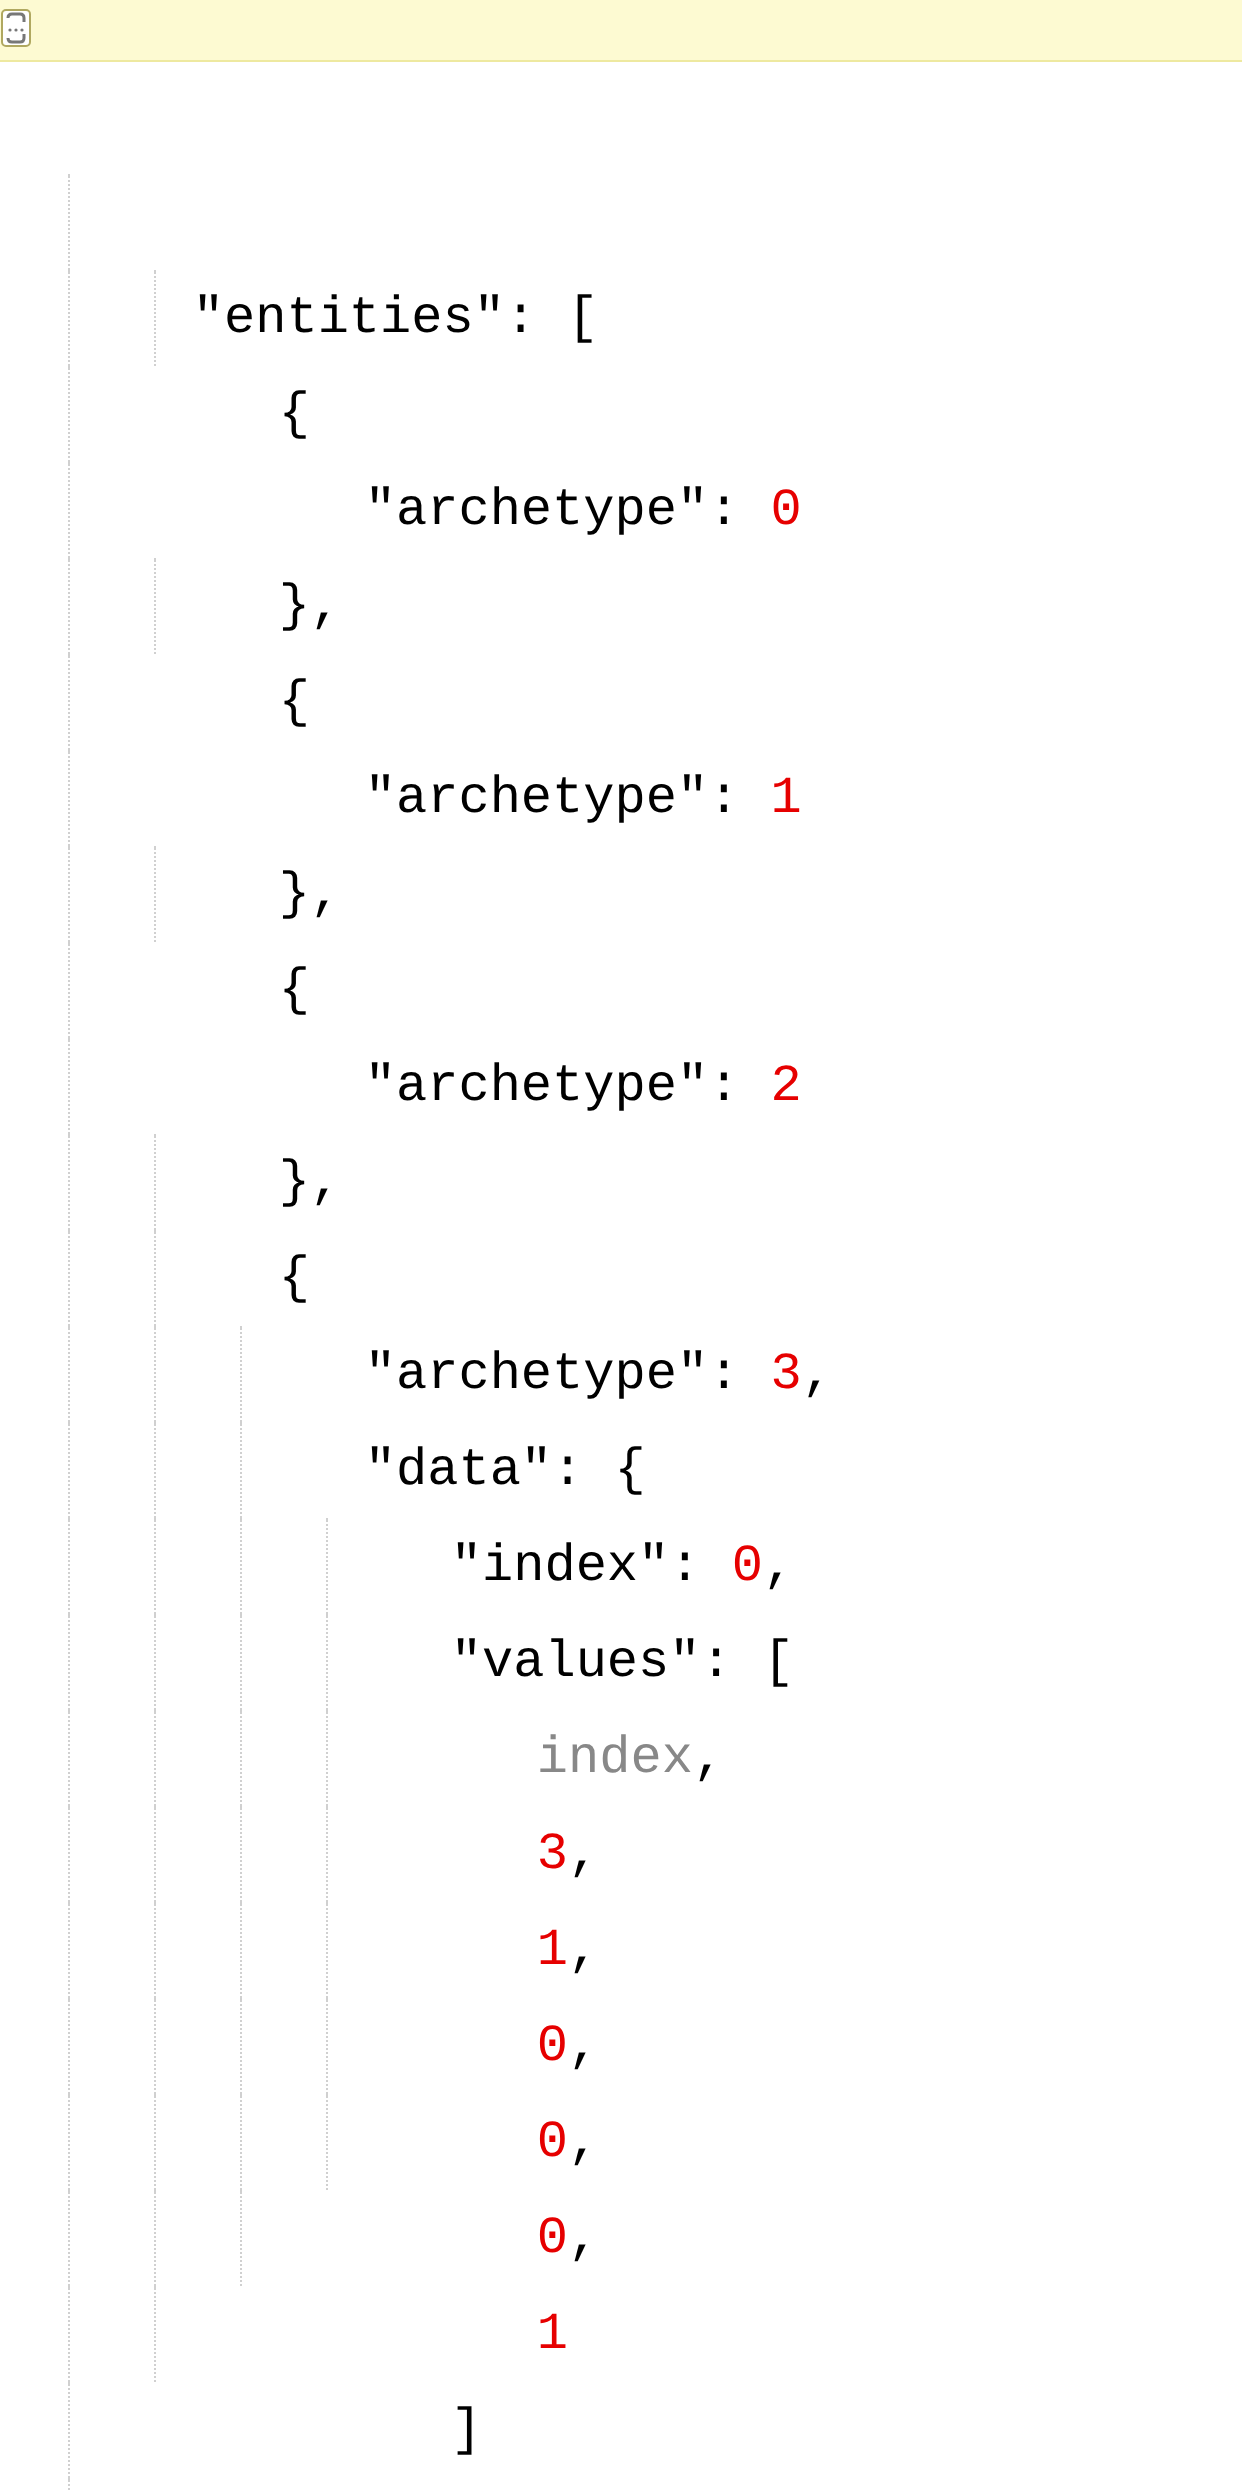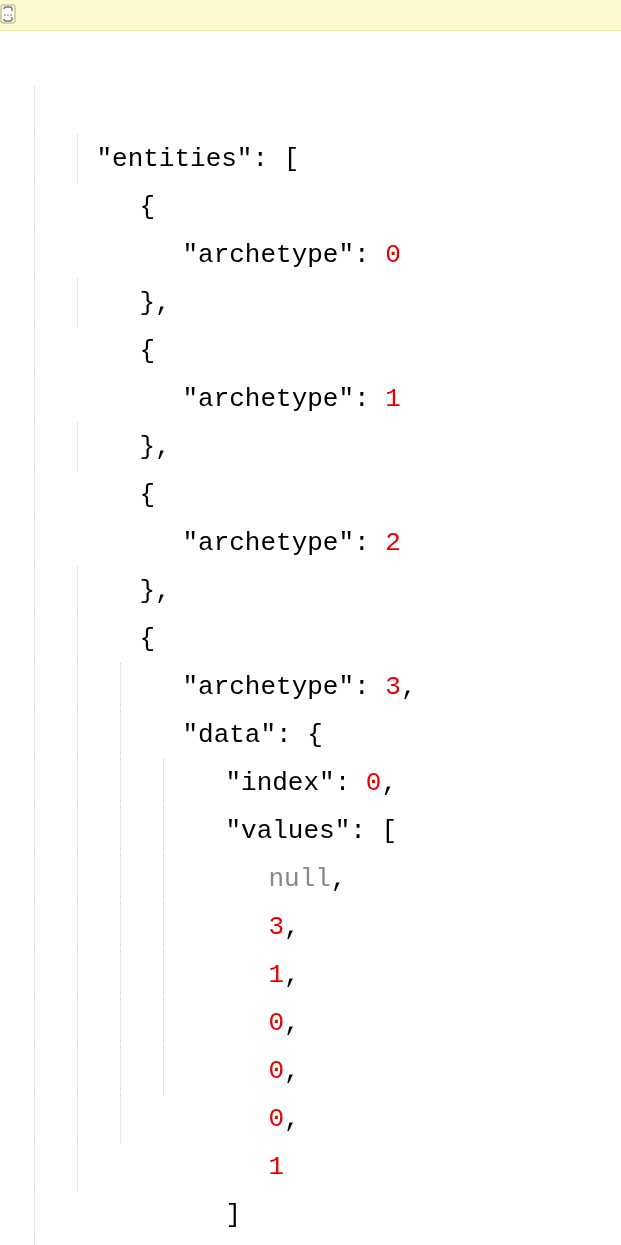--- a/index.html
+++ b/index.html
@@ -146,21 +146,21 @@
     <div class="guides"><span class="guide g1"></span><span class="guide g2"></span><span class="guide g3"></span></div>
     <span class="indent i4"></span><span class="tok key">"index"</span><span class="tok punc">: </span><span class="tok num">0</span><span class="tok punc">,</span>
   </div>
   <div class="line">
     <div class="guides"><span class="guide g1"></span><span class="guide g2"></span><span class="guide g3"></span></div>
     <span class="indent i4"></span><span class="tok key">"values"</span><span class="tok punc">: </span><span class="tok punc">[</span>
   </div>
 
   <div class="line">
     <div class="guides"><span class="guide g1"></span><span class="guide g2"></span><span class="guide g3"></span><span class="guide g4"></span></div>
-    <span class="indent i5"></span><span class="tok null">null</span><span class="tok punc">,</span>
+    <span class="indent i5"></span><span class="tok null">index</span><span class="tok punc">,</span>
   </div>
   <div class="line">
     <div class="guides"><span class="guide g1"></span><span class="guide g2"></span><span class="guide g3"></span><span class="guide g4"></span></div>
     <span class="indent i5"></span><span class="tok num">3</span><span class="tok punc">,</span>
   </div>
   <div class="line">
     <div class="guides"><span class="guide g1"></span><span class="guide g2"></span><span class="guide g3"></span><span class="guide g4"></span></div>
     <span class="indent i5"></span><span class="tok num">1</span><span class="tok punc">,</span>
   </div>
   <div class="line">

